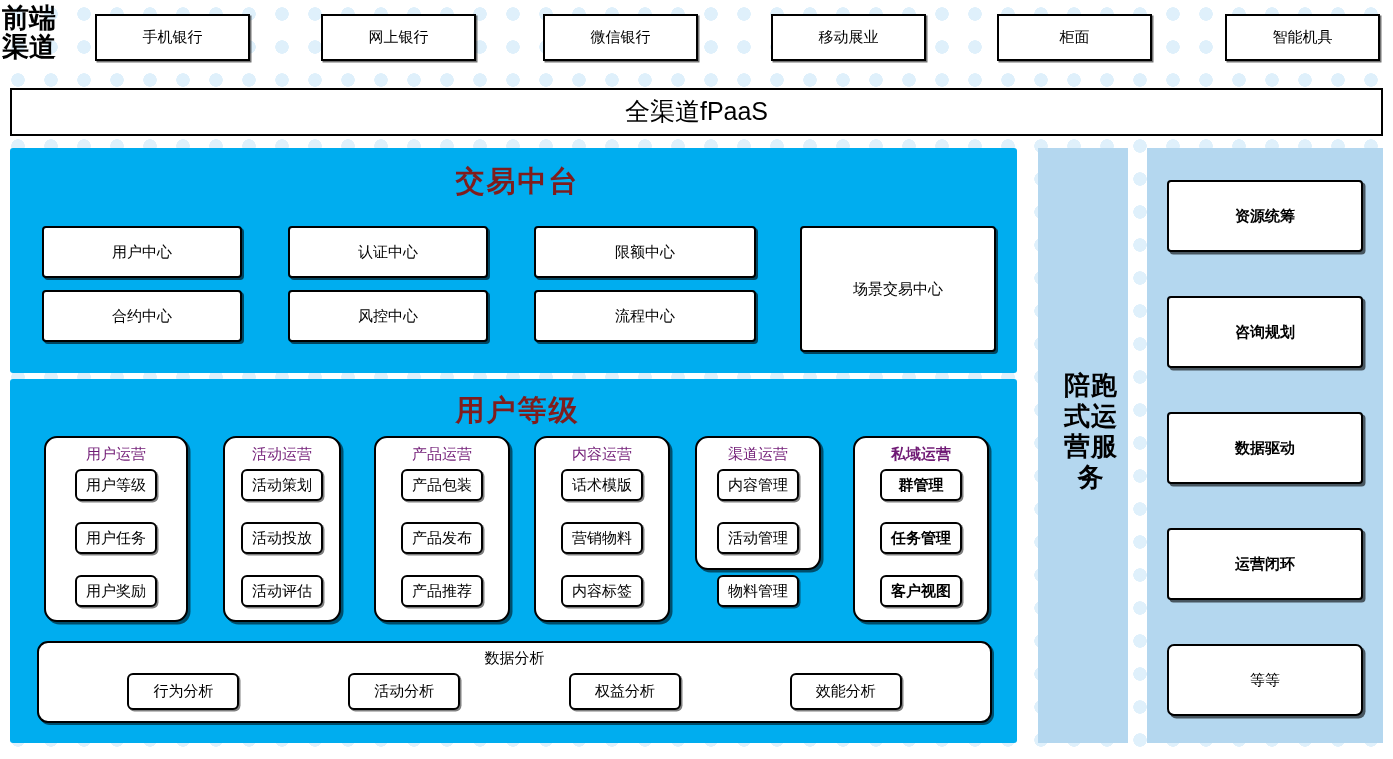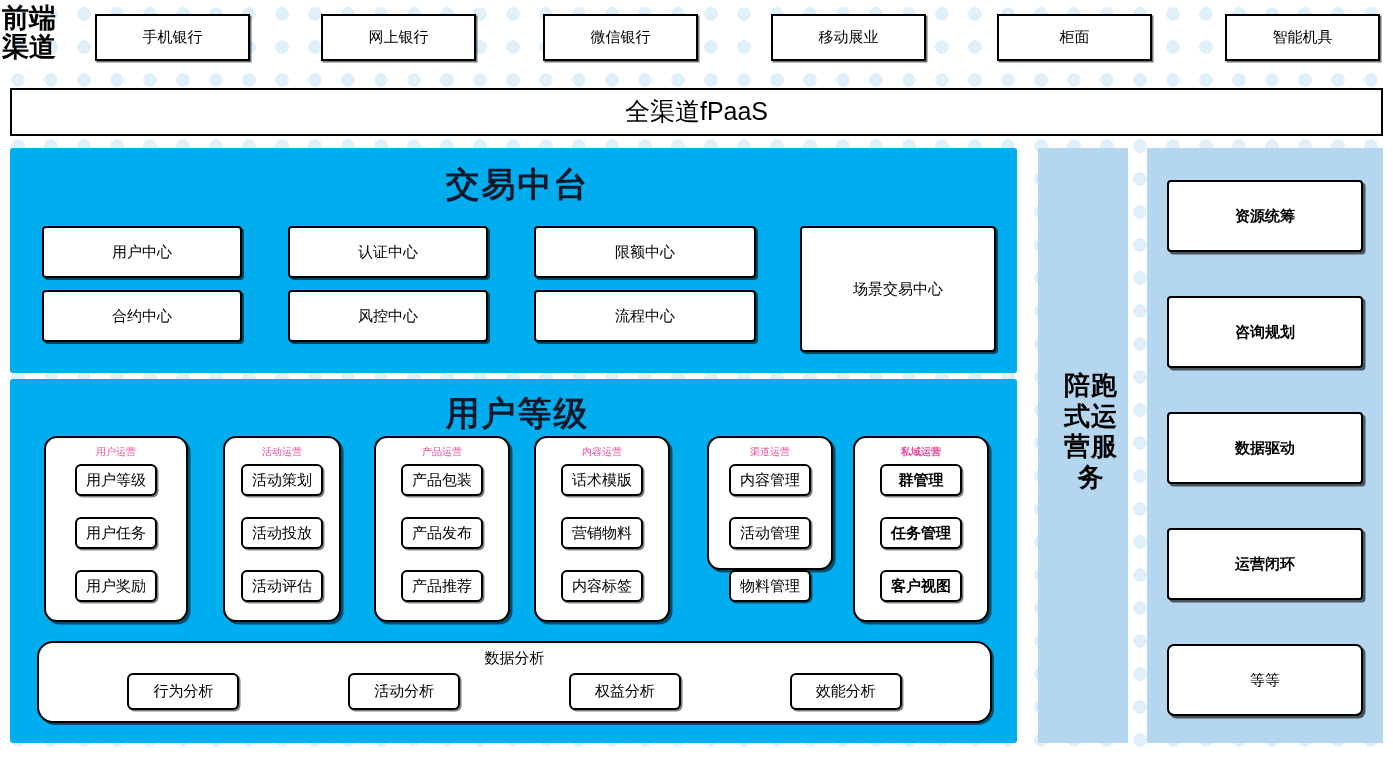--- a/index.html
+++ b/index.html
@@ -75,23 +75,23 @@
     position: absolute;
     box-sizing: border-box;
     background: #00ADEF;
     border-radius: 3px;
   }
   .panel-title {
     position: absolute;
     left: 8px;
     right: 0;
     text-align: center;
-    font-size: 34px;
+    font-size: 29px;
     font-weight: bold;
-    color: #0f172a;
+    color: #7f1d1d;
     letter-spacing: 2px;
   }
 
   
   .tc-box {
     height: 52px;
     font-size: 15px;
     border-width: 2px;
     border-radius: 4px;
     box-shadow: 2px 2px 0 rgba(0,0,0,0.6);
@@ -103,22 +103,22 @@
     box-sizing: border-box;
     background: #ffffff;
     border: 2.5px solid #000;
     border-radius: 13px;
     box-shadow: 2.5px 2.5px 0 rgba(0,0,0,0.55);
     display: flex;
     flex-direction: column;
     align-items: center;
   }
   .grp-title {
-    font-size: 10px;
-    color: #ec4899;
+    font-size: 15px;
+    color: #701a75;
     margin-top: 7px;
     margin-bottom: 5px;
     white-space: nowrap;
   }
   .grp-items {
     display: flex;
     flex-direction: column;
     gap: 21px;
     width: 100%;
     align-items: center;
@@ -139,21 +139,21 @@
     white-space: nowrap;
     box-shadow: 1.5px 1.5px 0 rgba(0,0,0,0.5);
   }
 
   
   .da-wrap {
     position: absolute;
     box-sizing: border-box;
     background: #fff;
     border: 2px solid #000;
-    border-radius: 16px;
+    border-radius: 11px;
     box-shadow: 2px 2px 0 rgba(0,0,0,0.55);
   }
   .da-title {
     text-align: center;
     font-size: 15px;
     margin-top: 6px;
     color: #000;
   }
   .da-items {
     display: flex;
@@ -273,21 +273,21 @@
 
     <div class="grp" style="left:524px; top:57px; width:136px; height:186px;">
       <div class="grp-title">内容运营</div>
       <div class="grp-items">
         <div class="grp-item">话术模版</div>
         <div class="grp-item">营销物料</div>
         <div class="grp-item">内容标签</div>
       </div>
     </div>
 
-    <div class="grp" style="left:685px; top:57px; width:126px; height:134px;margin-left:12px;">
+    <div class="grp" style="left:685px; top:57px; width:126px; height:134px;">
       <div class="grp-title">渠道运营</div>
       <div class="grp-items">
         <div class="grp-item">内容管理</div>
         <div class="grp-item">活动管理</div>
         <div class="grp-item">物料管理</div>
       </div>
     </div>
 
     <div class="grp" style="left:843px; top:57px; width:136px; height:186px;font-weight:bold;">
       <div class="grp-title">私域运营</div>

